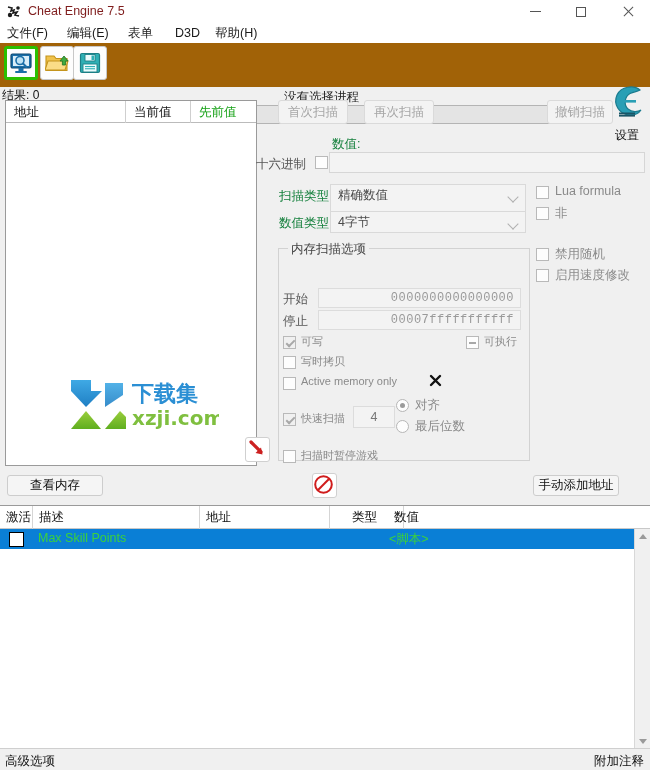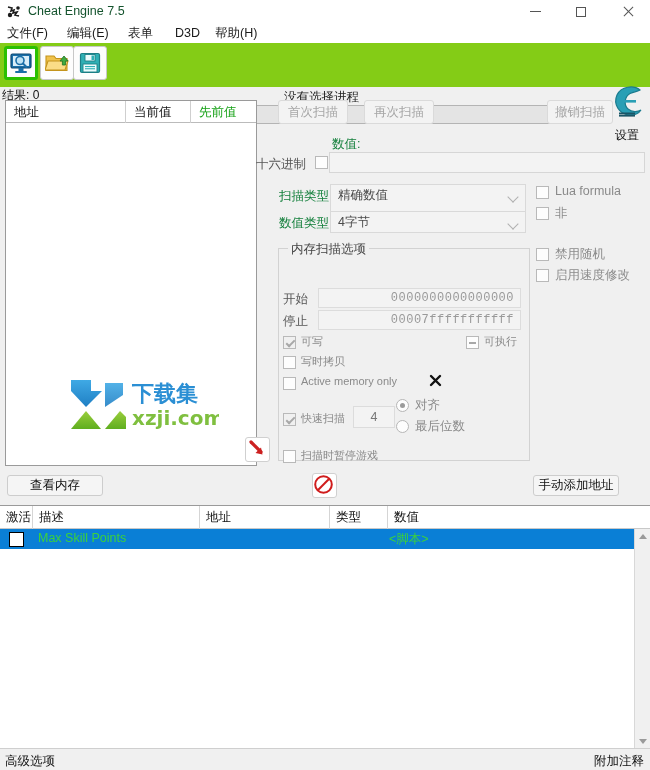--- a/index.html
+++ b/index.html
@@ -7,38 +7,38 @@
     width:650px;height:770px;overflow:hidden;
     font-family:"Liberation Sans","DejaVu Sans",sans-serif;
     font-size:12px;color:#000;background:#f0f0f0;
     -webkit-font-smoothing:none;
   }
   .app{position:relative;width:650px;height:770px;background:#f0f0f0;}
 
   
   .titlebar{position:absolute;left:0;top:0;width:650px;height:23px;background:#ffffff;}
   .title-icon{position:absolute;left:6px;top:4px;width:16px;height:16px;}
-  .title-text{position:absolute;left:28px;top:4px;font-size:12.5px;color:#14532d;white-space:nowrap;}
+  .title-text{position:absolute;left:28px;top:4px;font-size:12.5px;color:#7f1d1d;white-space:nowrap;}
   .wbtn{position:absolute;top:0;width:46px;height:23px;cursor:default;}
   .wmin{left:513px;}
   .wmax{left:559px;}
   .wclose{left:605px;}
   .glyph-min{position:absolute;left:17px;top:11px;width:11px;height:1px;background:#555;}
   .glyph-max{position:absolute;left:17px;top:7px;width:10px;height:10px;border:1px solid #555;box-sizing:border-box;}
   .glyph-x1,.glyph-x2{position:absolute;left:17px;top:11px;width:13px;height:1px;background:#555;}
   .glyph-x1{transform:rotate(45deg);}
   .glyph-x2{transform:rotate(-45deg);}
 
   
   .menubar{position:absolute;left:0;top:23px;width:650px;height:20px;background:#ffffff;padding-left:8px;}
   .menu-item{position:absolute;top:2px;height:17px;line-height:17px;font-size:12.5px;color:#1a1a1a;padding:0 3px;cursor:default;white-space:nowrap;}
   .menu-underline{position:absolute;top:20px;height:2px;background:#5fa83f;}
 
   
-  .toolbar{position:absolute;left:0;top:43px;width:650px;height:44px;background:#84cc16;}
+  .toolbar{position:absolute;left:0;top:43px;width:650px;height:44px;background:#a16207;}
   .tbtn{position:absolute;top:3px;width:34px;height:34px;background:#fdfdfd;border:1px solid #c8c8c8;border-radius:3px;box-sizing:border-box;cursor:default;}
   .tbtn.sel{border:3px solid #2bc000;background:#fdfdfd;}
   .tb1{left:4px;}
   .tb2{left:40px;}
   .tb3{left:73px;}
   .tbtn svg{position:absolute;left:50%;top:50%;transform:translate(-50%,-50%);}
 
   .proc-label{position:absolute;left:284px;top:46px;font-size:12.5px;color:#222;white-space:nowrap;}
   .proc-box{position:absolute;left:104px;top:62px;width:497px;height:19px;background:#e4e4e4;border:1px solid #b4b4b4;box-sizing:border-box;}
 
@@ -378,21 +378,21 @@
   </div>
 
   <div class="btn btn-viewmem">查看内存</div>
   <div class="btn btn-addaddr">手动添加地址</div>
 
   <div class="ctable">
     <div class="cthead">
       <div class="cth" style="left:0;width:33px;">激活</div>
       <div class="cth" style="left:33px;width:167px;">描述</div>
       <div class="cth" style="left:200px;width:130px;">地址</div>
-      <div class="cth" style="left:330px;width:58px;">类型</div>
+      <div class="cth" style="left:346px;width:58px;">类型</div>
       <div class="cth" style="left:388px;width:246px;border-right:none;">数值</div>
     </div>
 
     <div class="ctrow">
       <div class="cb"></div>
       <span class="desc">Max Skill Points</span>
       <span class="val">&lt;脚本&gt;</span>
     </div>
 
     <div class="vscroll">

